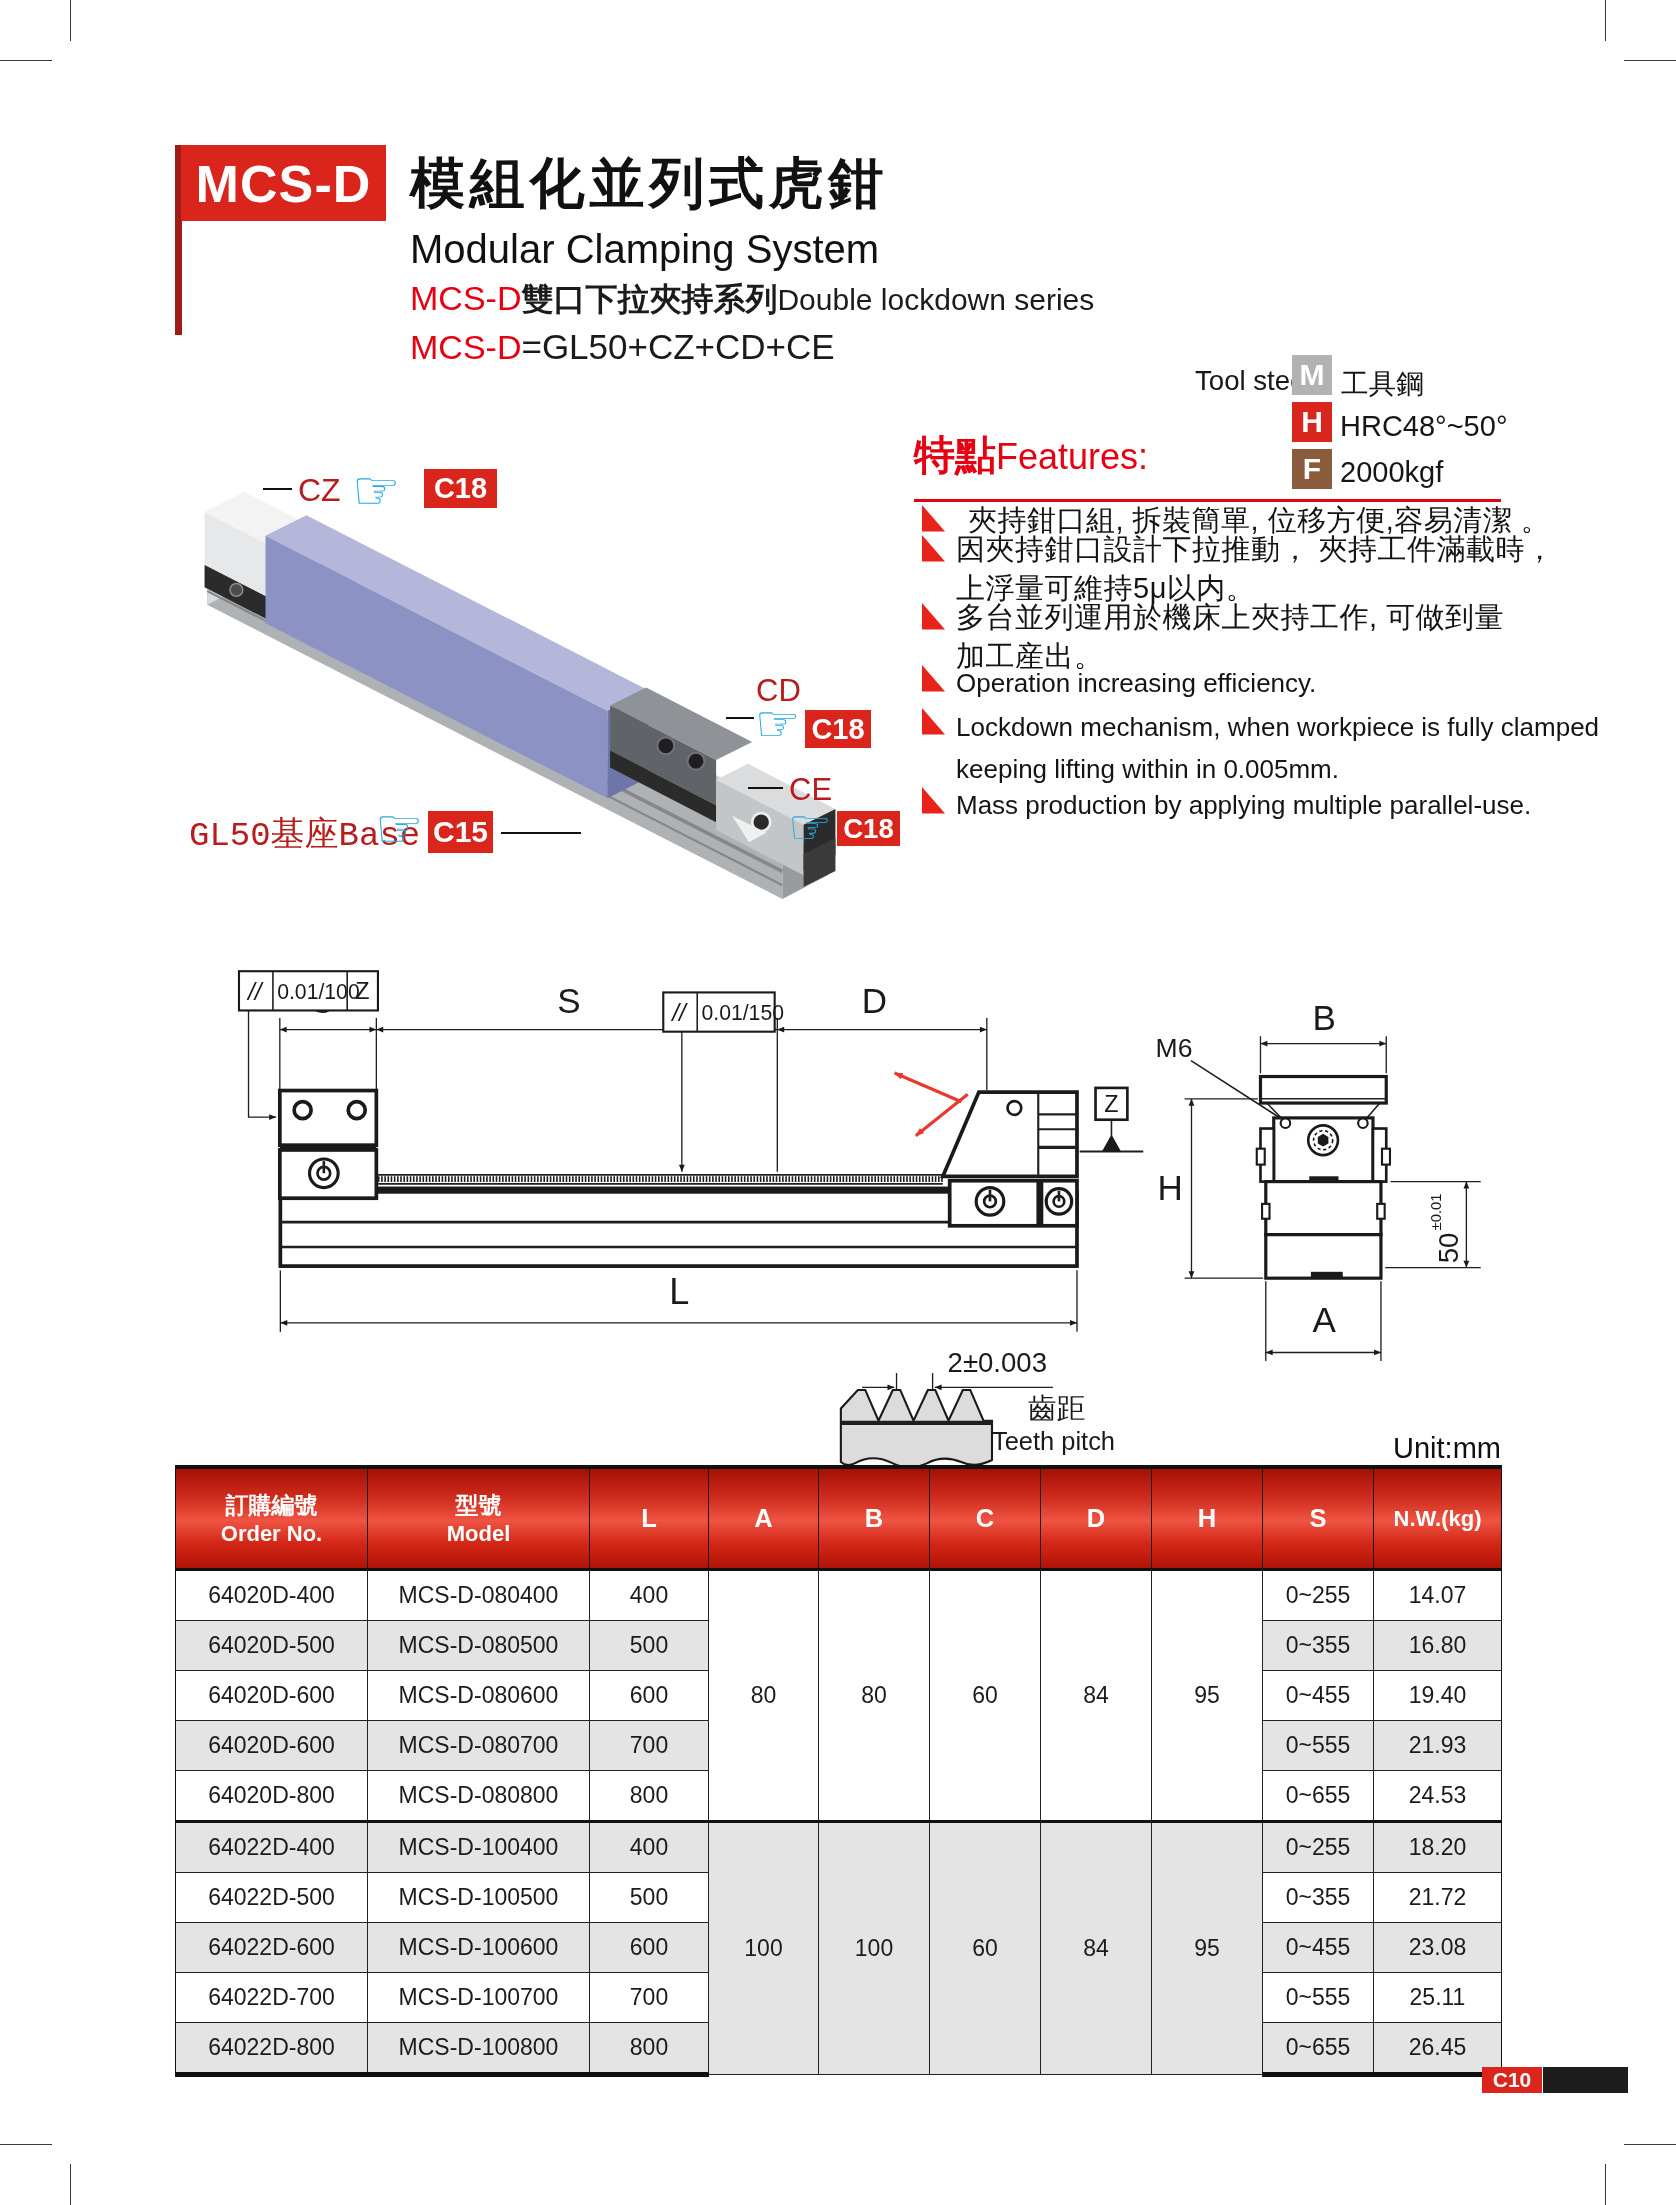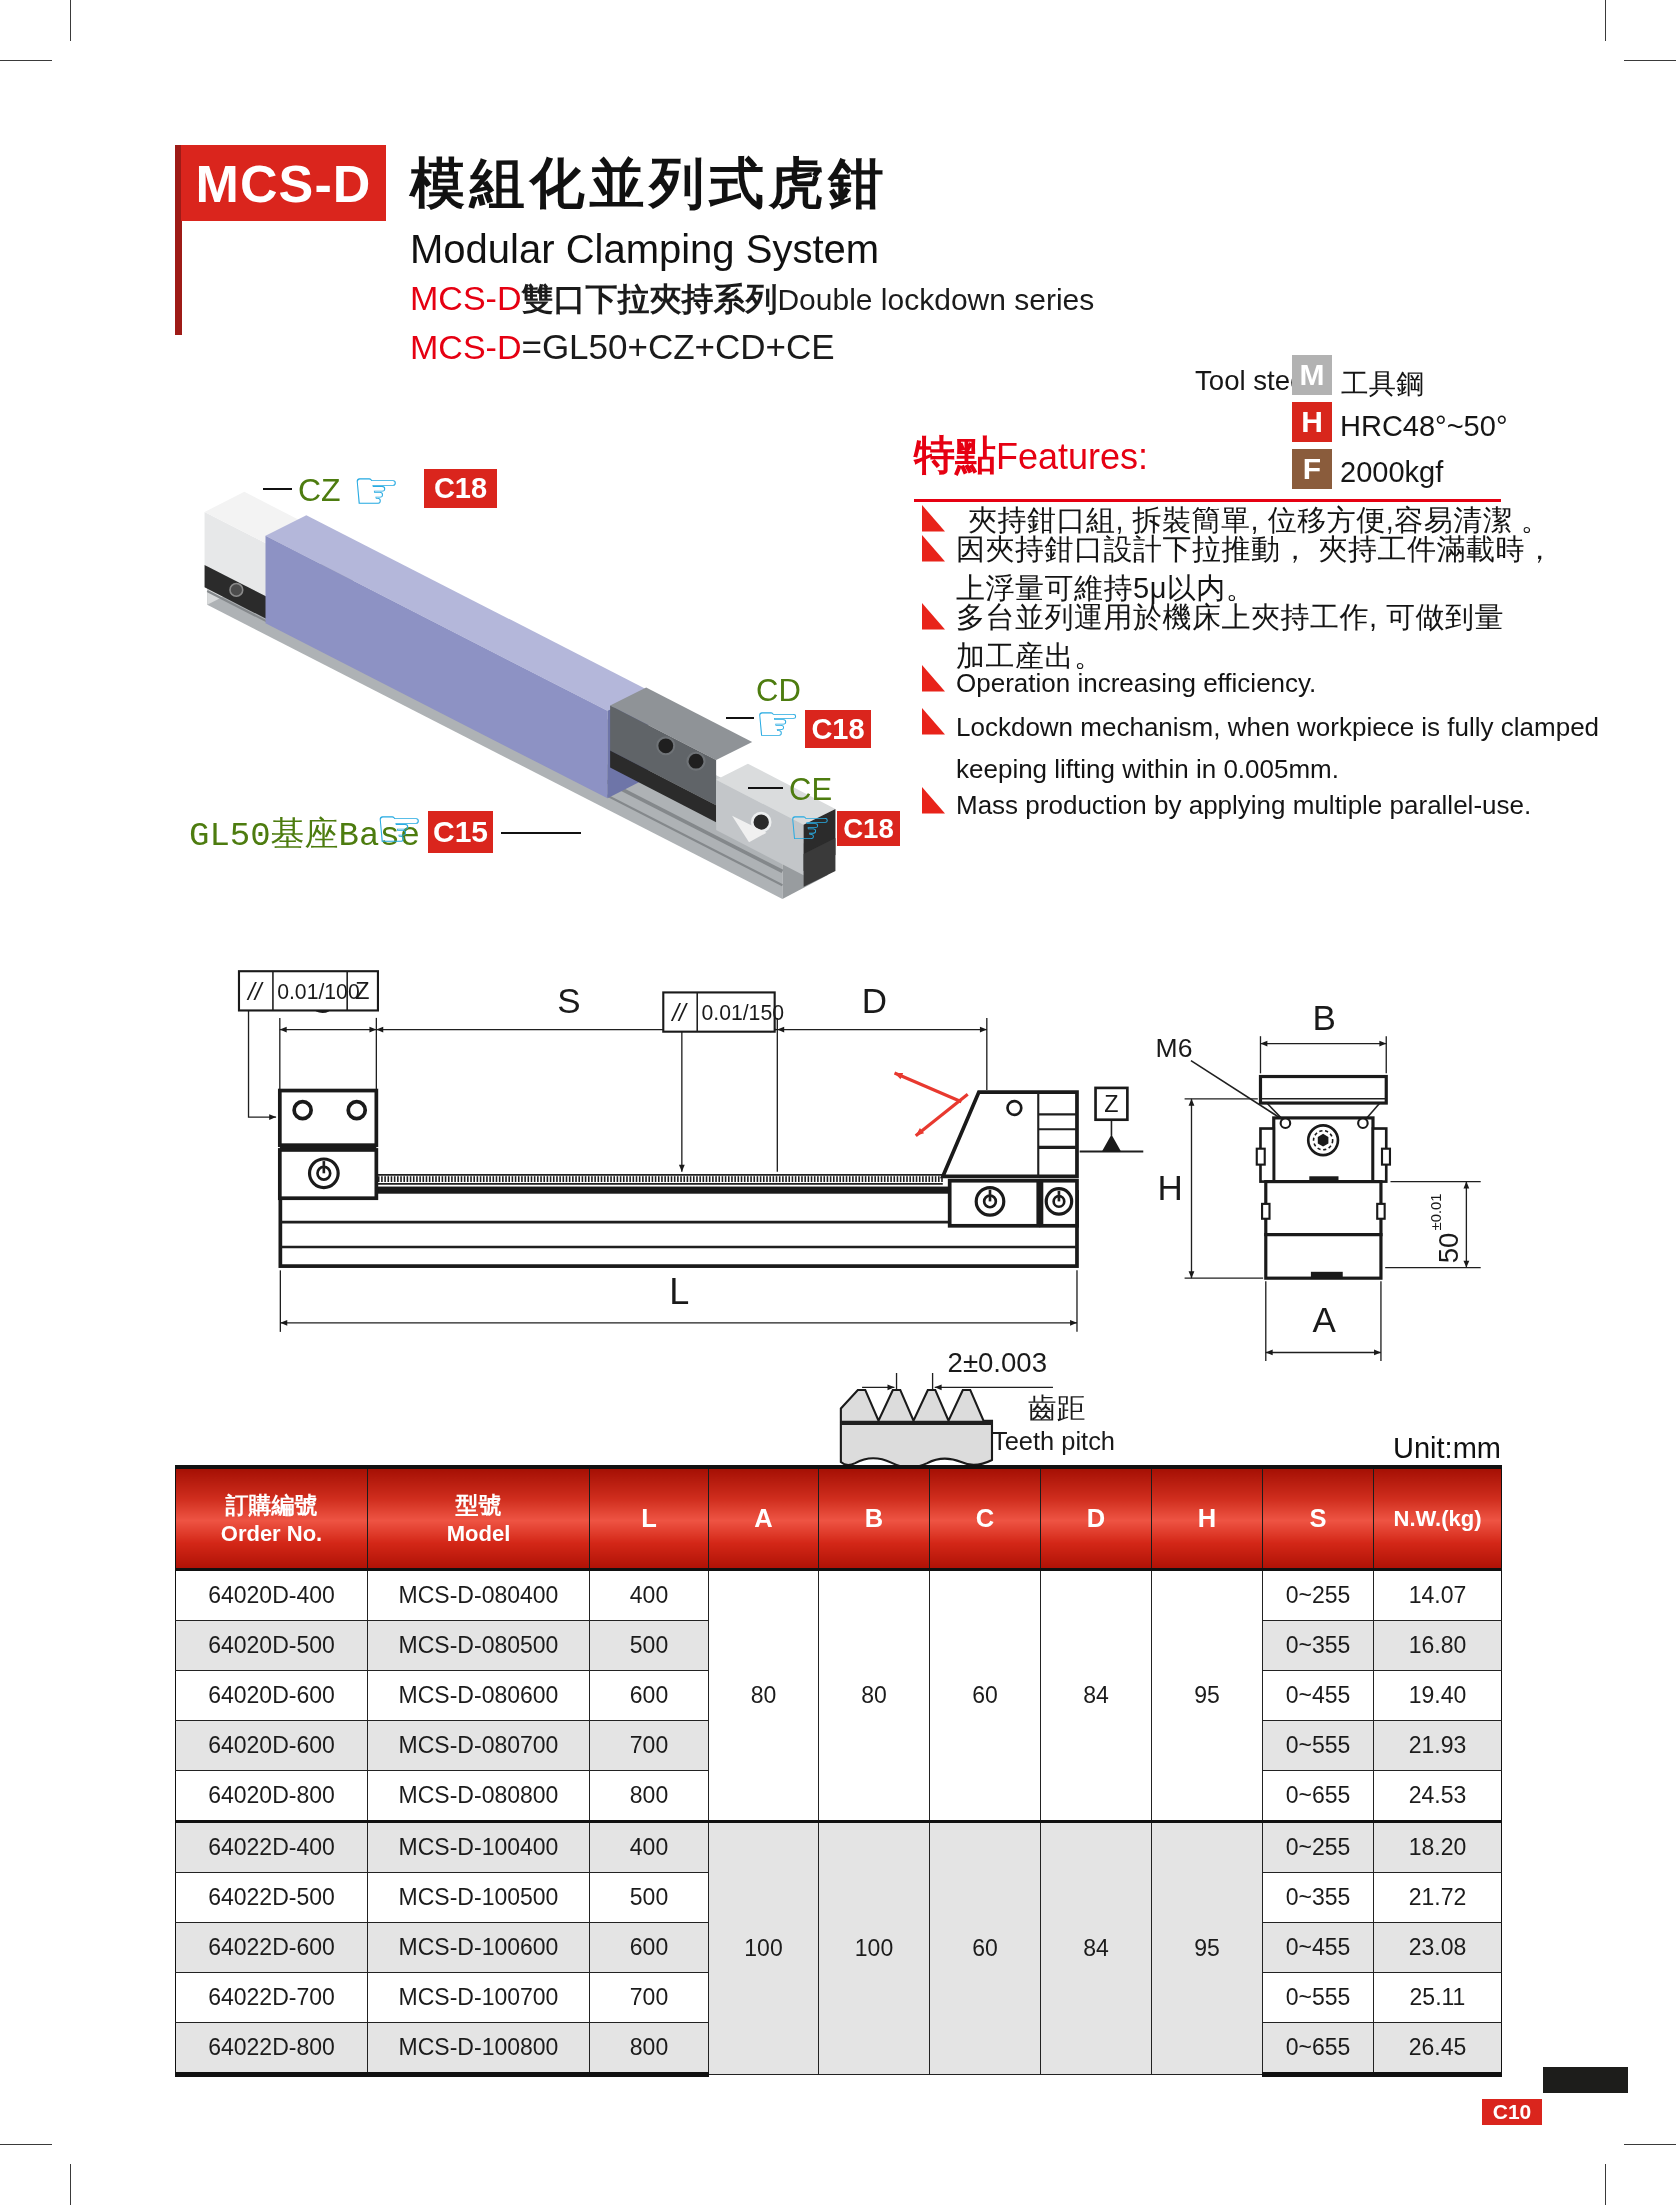--- a/index.html
+++ b/index.html
@@ -25,21 +25,21 @@
   
   #feat-title{left:914px;top:428px;color:#e60012;font-size:36px;}
   #feat-title b{font-size:41px;font-weight:bold;}
   #feat-rule{left:914px;top:499px;width:587px;height:3.2px;background:#e60012;}
   .tri{position:absolute;width:23px;height:26.5px;background:#e8231a;clip-path:polygon(0 0,0 100%,100% 100%);}
   .feat{position:absolute;left:956px;width:711px;color:#141414;}
   .feat.zh{font-size:29px;line-height:39px;letter-spacing:0.5px;}
   .feat.en{font-size:26px;line-height:42px;}
   
   .dash{position:absolute;background:#111;height:2.1px;}
-  .plabel{position:absolute;font-size:32px;color:#4d7c0f;}
+  .plabel{position:absolute;font-size:32px;color:#b91c1c;}
   .hand{position:absolute;color:#29abe2;font-size:54px;line-height:48px;}
   .refbox{position:absolute;background:#da251d;color:#fff;font-weight:bold;text-align:center;}
   
   svg{position:absolute;}
   svg text{font-family:"Liberation Sans","DejaVu Sans",sans-serif;fill:#1a1a1a;}
   .ln{stroke:#1f1f1f;}
   
   #spec-table{position:absolute;left:175px;top:1465px;width:1326px;border-collapse:collapse;table-layout:fixed;}
   #spec-table th{background:linear-gradient(180deg,#a51004 0%,#cf2d1d 30%,#ee5443 52%,#d32717 75%,#b01206 100%);
      color:#fff;height:99px;border-top:4.2px solid #111;border-bottom:3.7px solid #111;
@@ -50,21 +50,21 @@
   #spec-table td{height:49px;border:1.1px solid #222;text-align:center;vertical-align:middle;
      font-size:23px;color:#1b1b1b;background:#fff;padding:0;}
   #spec-table tr.g td{background:#e4e4e4;}
   #spec-table td.span{background:#fff;}
   #spec-table tr.gs td{border-top:3.2px solid #111;}
   #spec-table tr.last td{border-bottom:5.3px solid #111;}
   #spec-table td.c1,#spec-table th.c1{border-left:1.6px solid #111;}
   #spec-table td.cN,#spec-table th.cN{border-right:1.6px solid #111;}
   #unit-mm{left:1310px;top:1432px;width:191px;text-align:right;font-size:29px;color:#111;}
   
-  #c10-box{left:1482px;top:2067px;width:60px;height:25.5px;background:#da251d;color:#fff;font-size:21px;font-weight:bold;text-align:center;line-height:25.5px;margin-top:32px;}
+  #c10-box{left:1482px;top:2067px;width:60px;height:25.5px;background:#da251d;color:#fff;font-size:21px;font-weight:bold;text-align:center;line-height:25.5px;}
   #footer-black{left:1543px;top:2067px;width:85px;height:25.5px;background:#1d1d1b;}
 </style>
 </head>
 <body>
 
 <div id="page">
 
   <div class="crop" style="left:70px;top:0;width:1.1px;height:41px"></div>
   <div class="crop" style="left:0;top:60px;width:52px;height:1.1px"></div>
   <div class="crop" style="left:1605px;top:0;width:1.1px;height:41px"></div>

